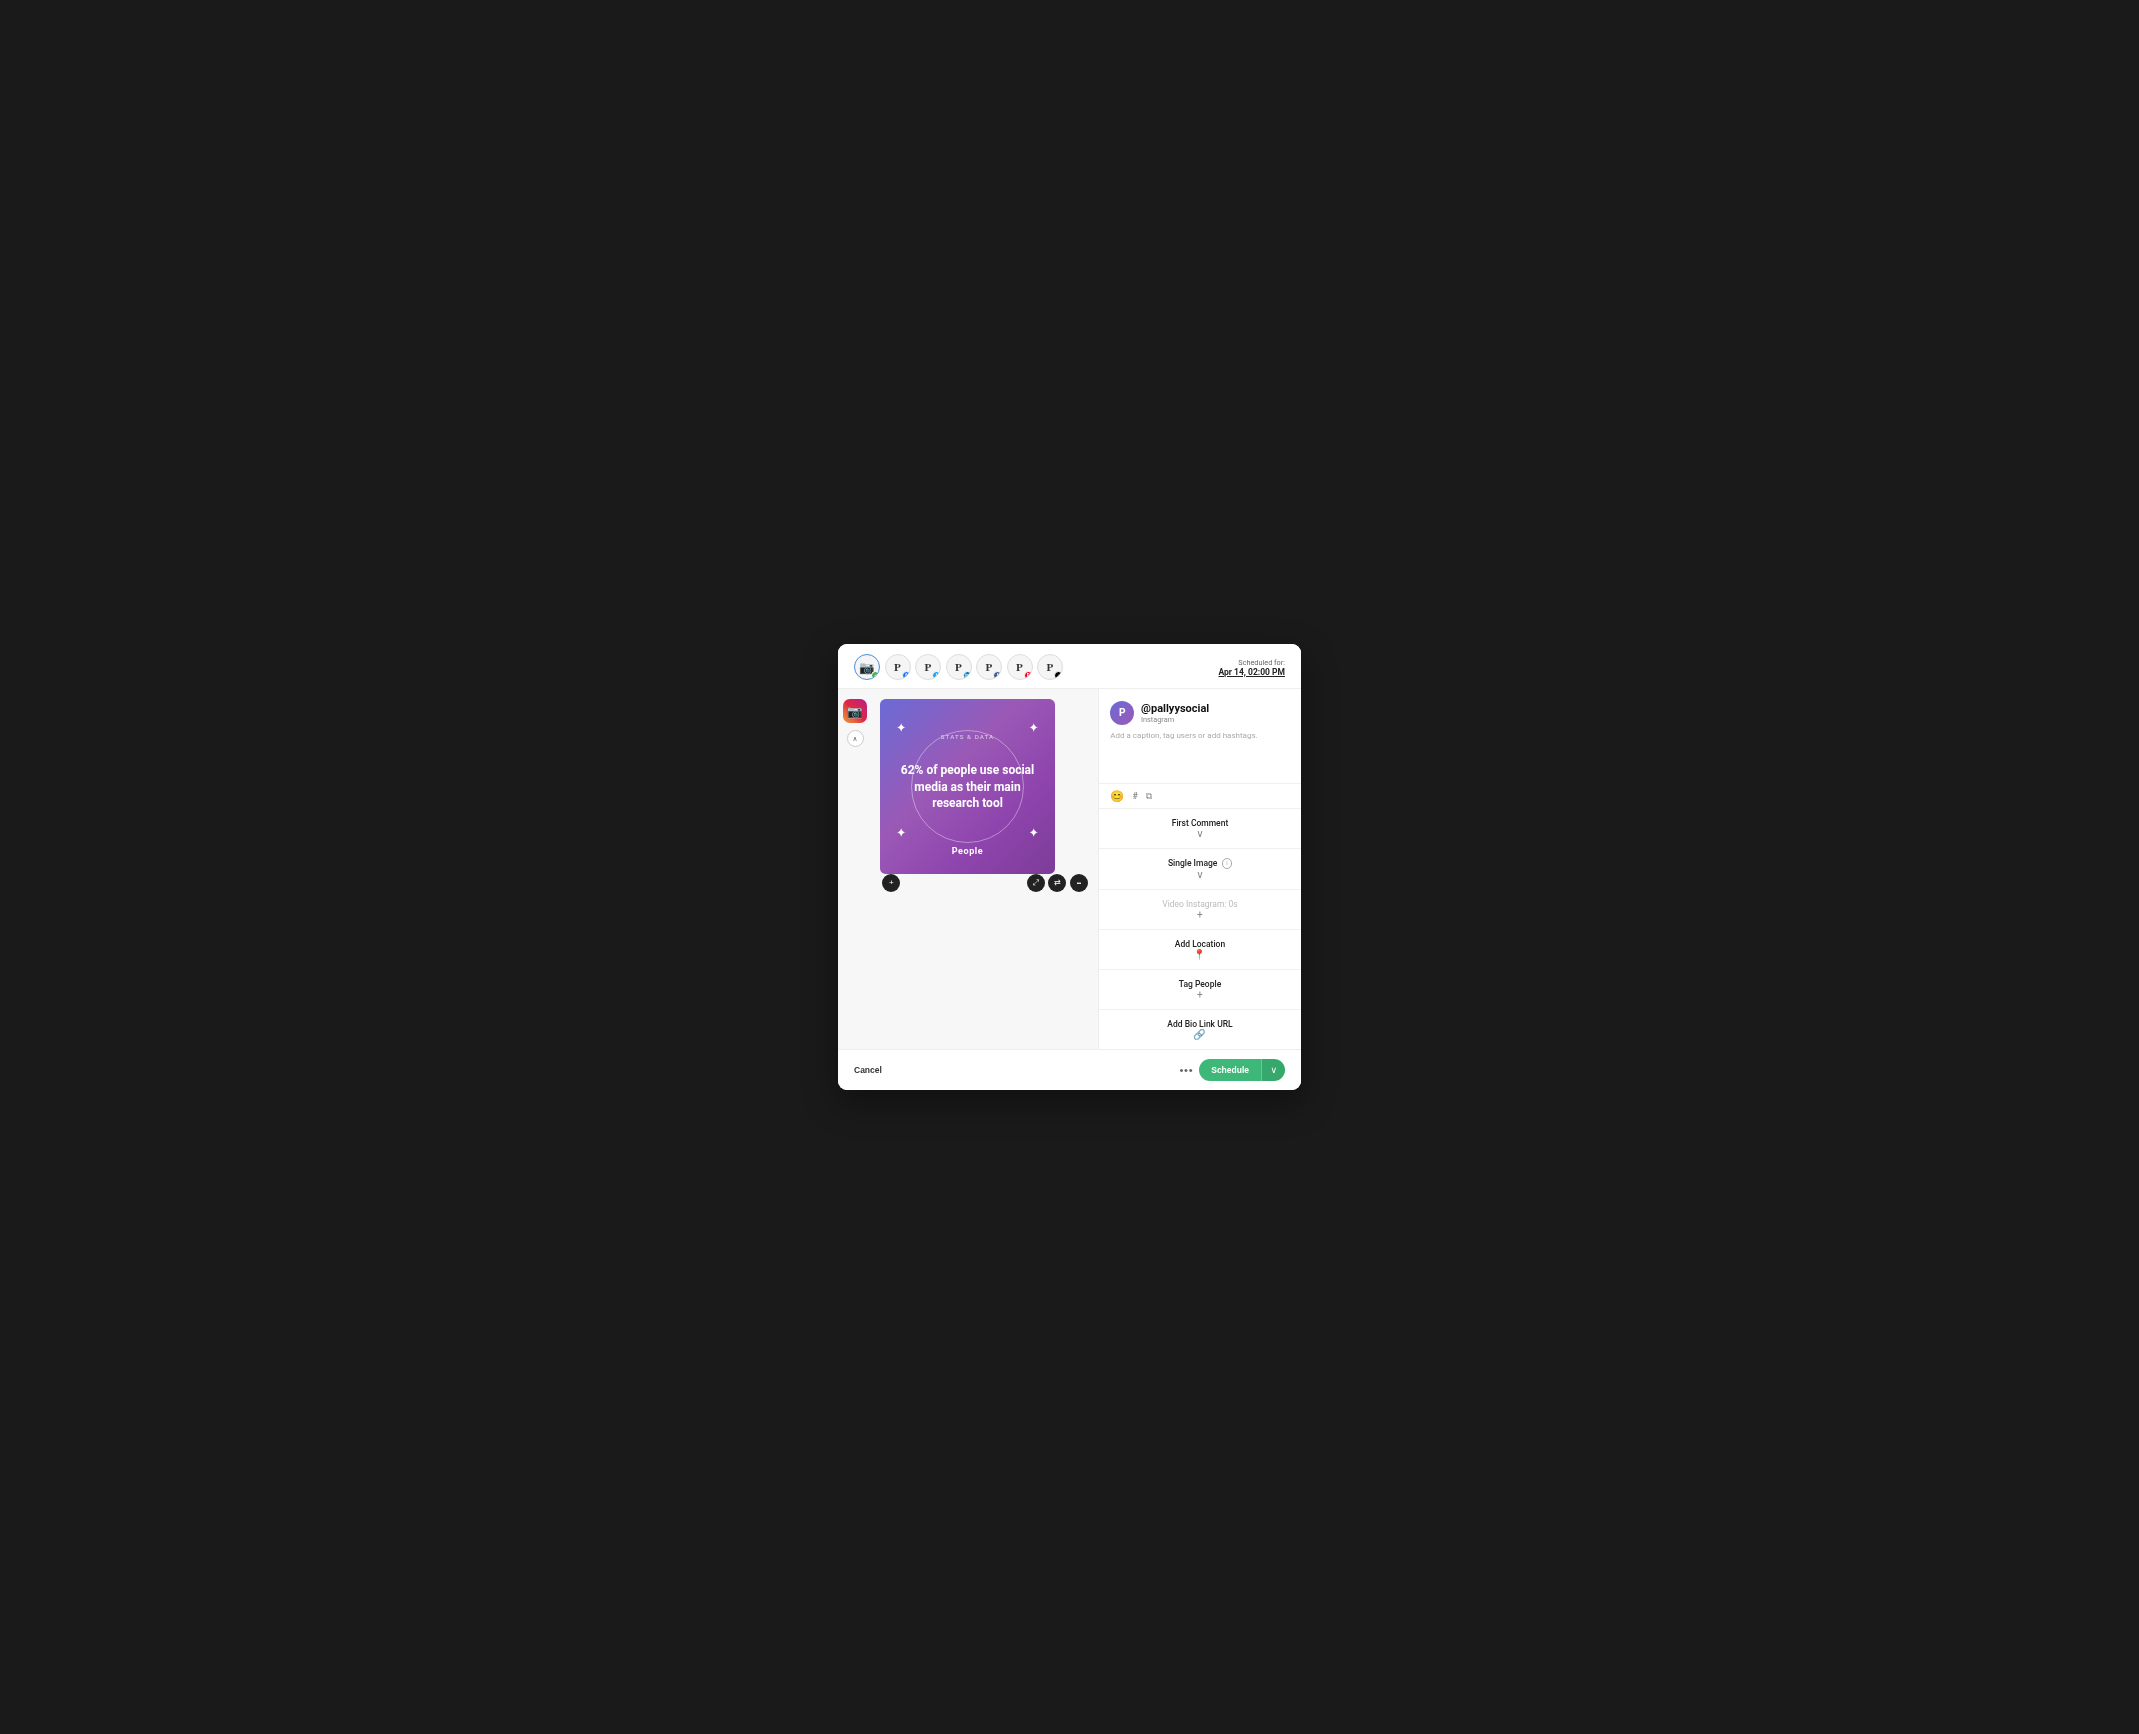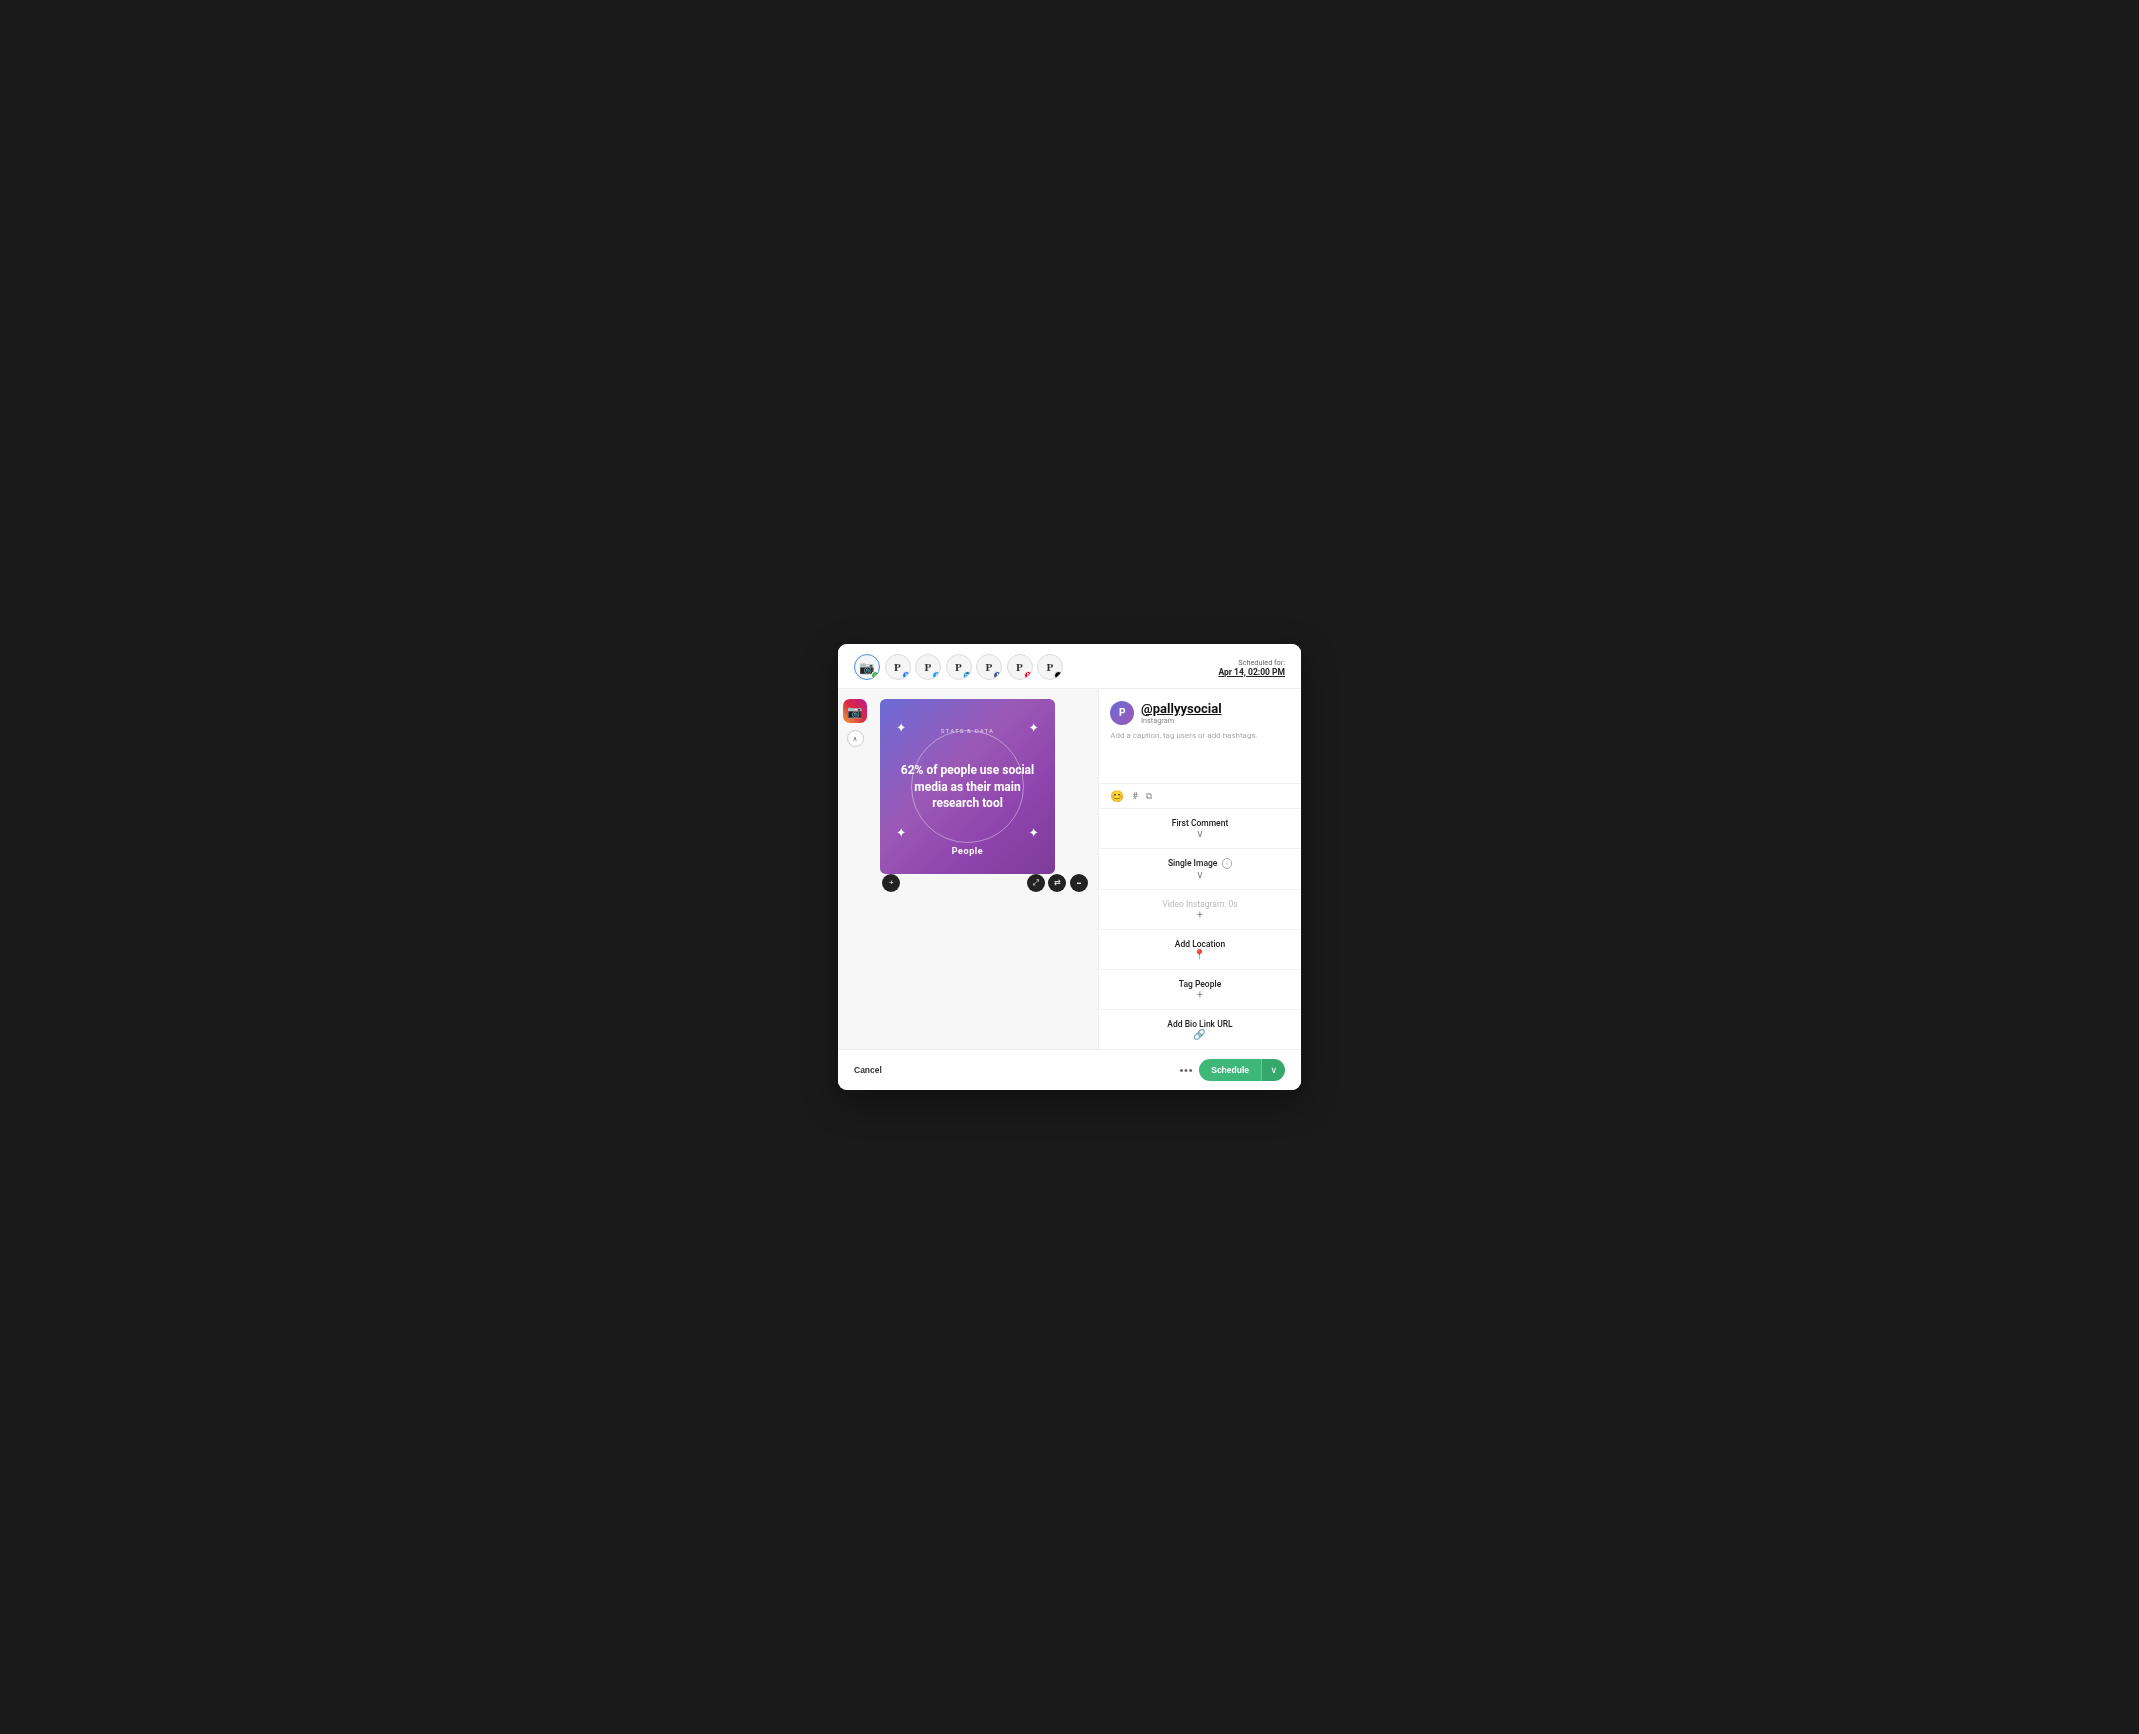--- a/index.html
+++ b/index.html
@@ -165,21 +165,21 @@
       display: flex;
       flex-direction: column;
       align-items: center;
       justify-content: center;
     }
     .post-image .stats-label {
       font-size: 6.2px;
       letter-spacing: 1.1px;
       color: rgba(255,255,255,0.7);
       position: absolute;
-      top: 28px;
+      top: 34px;
       text-align: left;
     }
     
     .post-image .circle-deco {
       width: 113px;
       height: 113px;
       border: 0.8px solid rgba(255,255,255,0.4);
       border-radius: 50%;
       position: absolute;
     }
@@ -258,23 +258,22 @@
       background: linear-gradient(135deg, #6b6bd6, #9b59b6);
       display: flex;
       align-items: center;
       justify-content: center;
       font-weight: 700;
       font-size: 10.2px;
       color: #fff;
     }
     .account-name {
       font-weight: 700;
-      font-size: 13px;
+      font-size: 11px;
       color: #111;
-      text-decoration: underline;
     }
     .account-platform {
       font-size: 7.3px;
       color: #888;
     }
     .caption-area {
       padding: 0 11.3px 6.8px 11.3px;
     }
     .caption-placeholder {
       color: #aaa;

